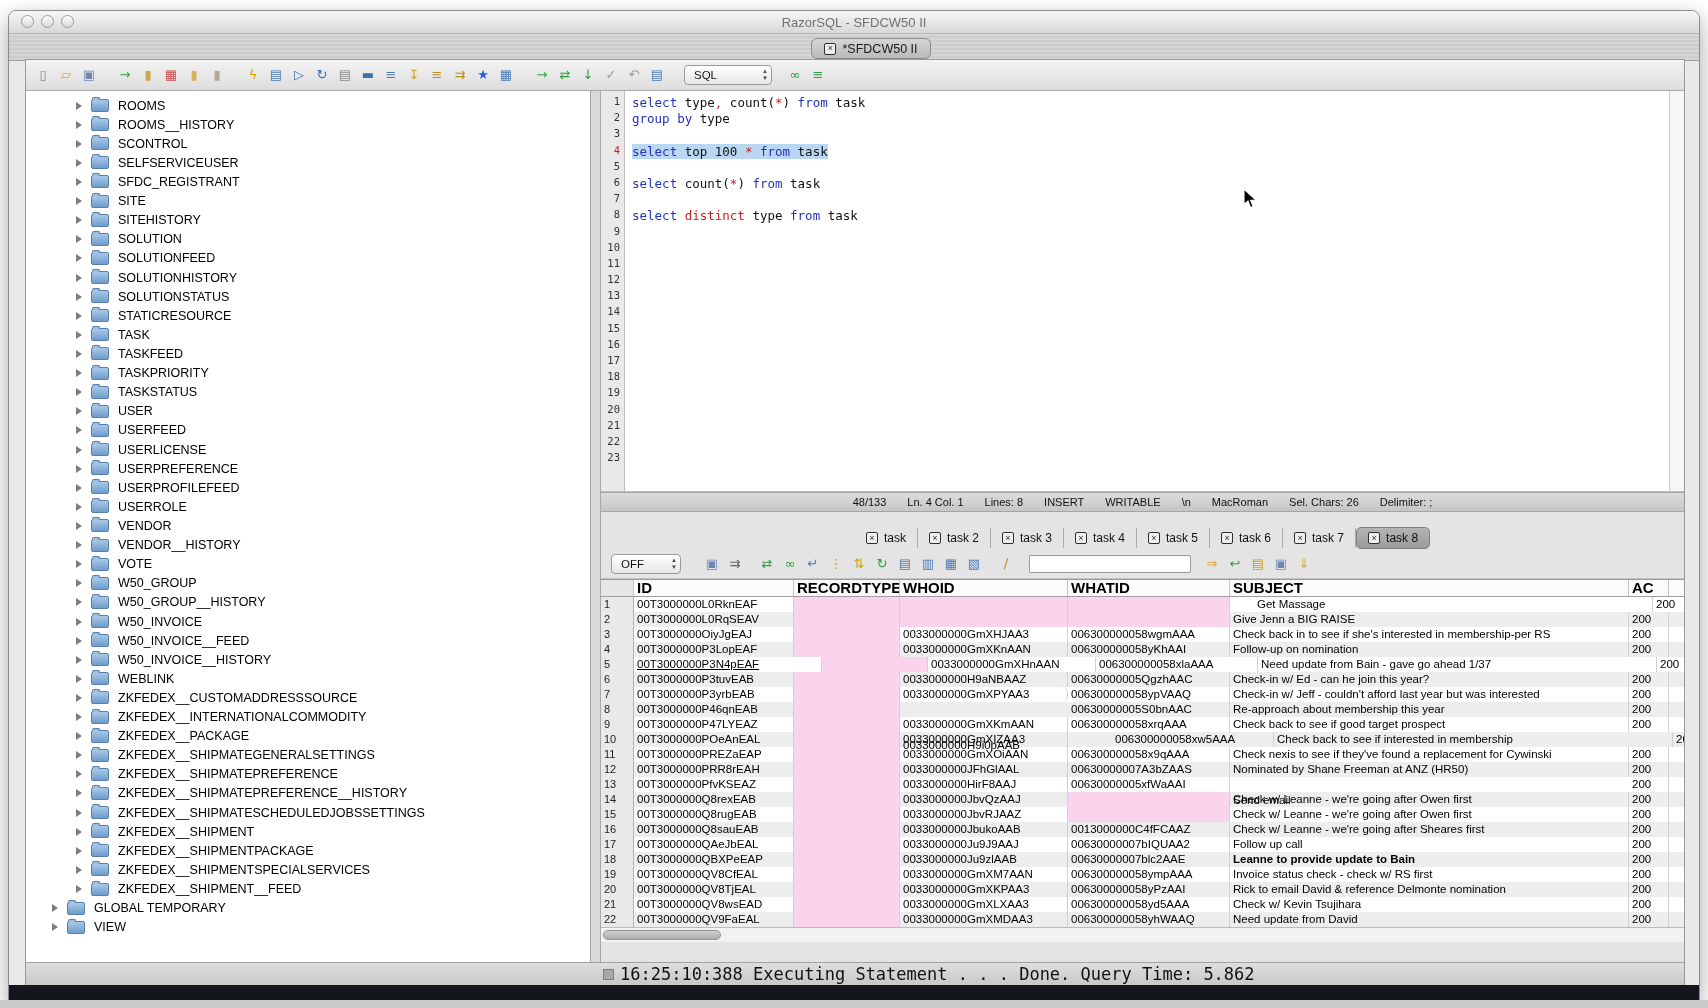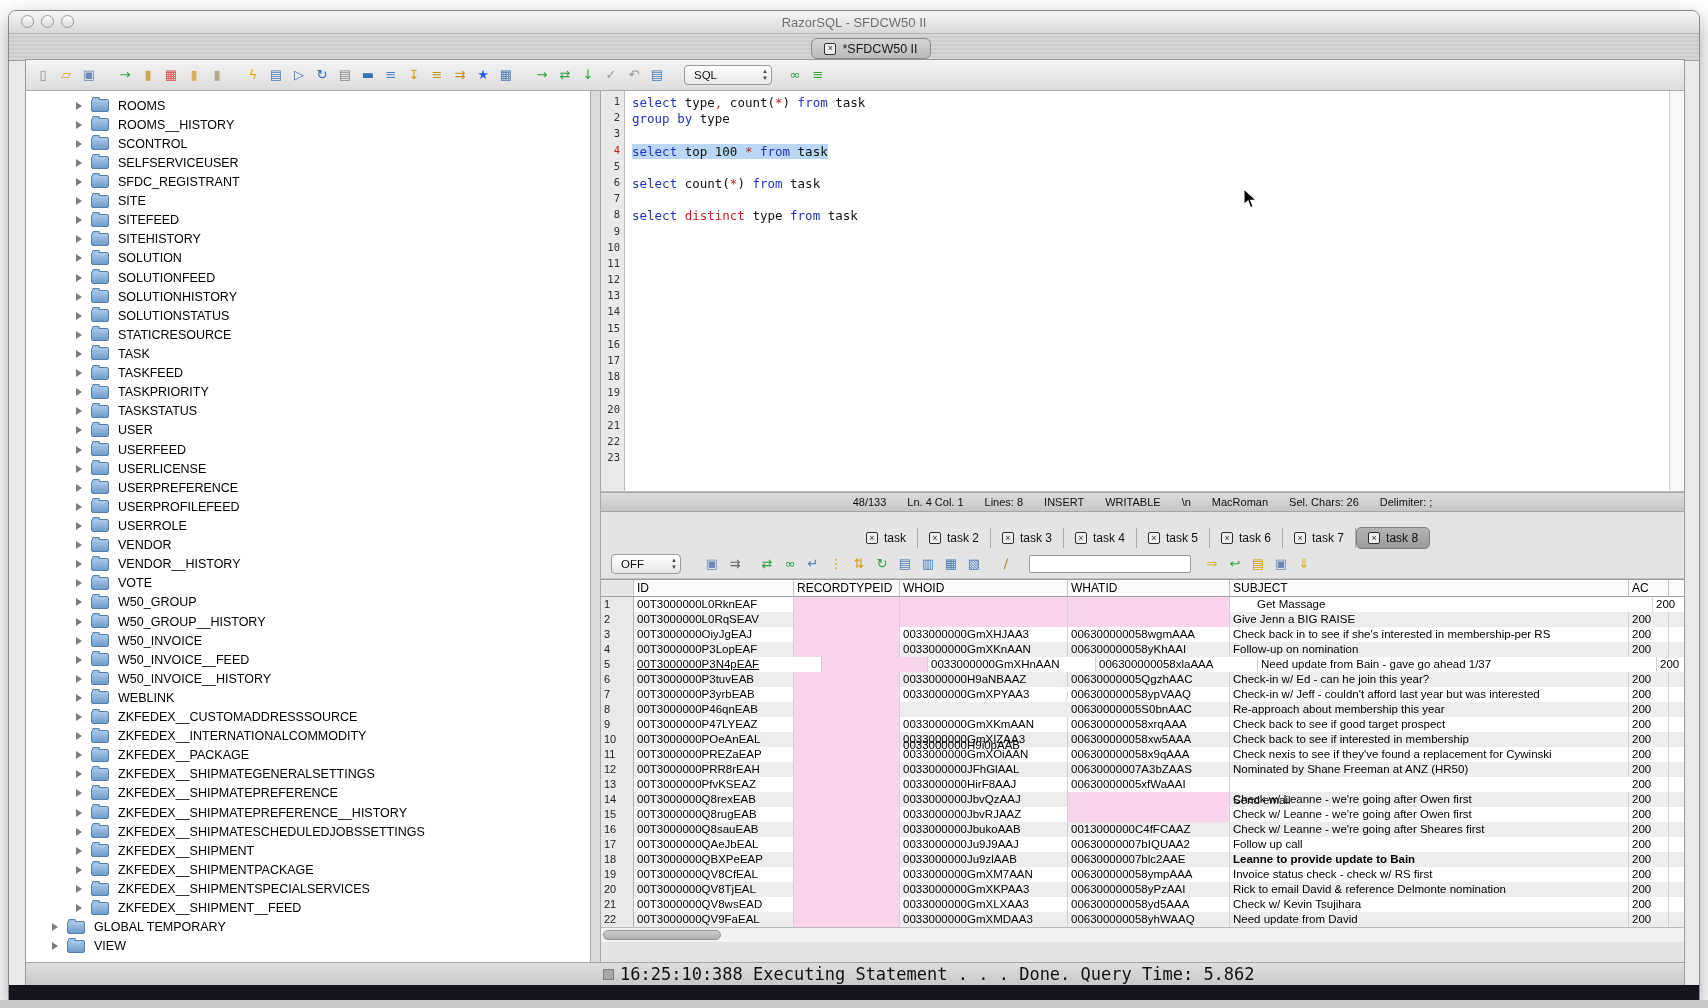--- a/index.html
+++ b/index.html
@@ -76,21 +76,21 @@
   .rtab.sel{background:linear-gradient(#b4b4b4,#9b9b9b);border:1px solid #7f7f7f;border-radius:5px;}
   
   .rtoolbar{height:28px;display:flex;align-items:center;padding-left:10px;flex:none;
             border-bottom:1px solid #c2c2c2;}
   .rtoolbar .igroup{margin-right:14px;}
   .search{width:162px;height:18px;border:1px solid #9a9a9a;background:#fff;border-radius:2px;
           font-size:11px;padding:0 4px;margin-right:12px;box-sizing:border-box;}
   
   .grid{flex:1;display:flex;flex-direction:column;min-height:0;background:#e4e4e4;}
   .ghead{height:16px;display:flex;background:#fbfbfb;border-top:1px solid #999;border-bottom:1px solid #9f9f9f;flex:none;}
-  .hc{height:16px;line-height:16px;font-size:12px;font-weight:400;color:#000;border-right:1px solid #c4c4c4;
+  .hc{height:16px;line-height:16px;font-size:15px;font-weight:700;color:#000;border-right:1px solid #c4c4c4;
       padding:0 3px;white-space:nowrap;overflow:hidden;box-sizing:border-box;flex:none;}
   .hc.rn{background:#e6e6e6;}
   .gbody{height:330px;flex:none;background:#fff;overflow:hidden;}
   .grow{display:flex;height:15px;}
   .grow.alt{background:#ededed;}
   .gc{height:15px;line-height:15px;font-size:11.5px;color:#000;border-right:1px solid #d2d2d2;
       padding:0 3px;white-space:nowrap;overflow:hidden;box-sizing:border-box;flex:none;}
   .gc.rn{background:#e9e9e9;border-right:1px solid #b2b2b2;font-size:11px;color:#222;}
   .gc.null{background:#f9d4ec;}
   .hscroll{height:14px;background:#f2f2f2;border-top:1px solid #bbb;position:relative;flex:none;}
@@ -199,25 +199,20 @@
             <span class="tlabel">SFDC_REGISTRANT</span>
           </div>
           <div class="trow">
             <span class="tri"></span>
             <span class="tfolder"></span>
             <span class="tlabel">SITE</span>
           </div>
           <div class="trow">
             <span class="tri"></span>
             <span class="tfolder"></span>
-            <span class="tlabel">SITEFEED</span>
-          </div>
-          <div class="trow">
-            <span class="tri"></span>
-            <span class="tfolder"></span>
             <span class="tlabel">SITEHISTORY</span>
           </div>
           <div class="trow">
             <span class="tri"></span>
             <span class="tfolder"></span>
             <span class="tlabel">SOLUTION</span>
           </div>
           <div class="trow">
             <span class="tri"></span>
             <span class="tfolder"></span>
@@ -628,21 +623,21 @@
                 <div class="gc" style="width: 168px;">0033000000GmXKmAAN</div>
                 <div class="gc" style="width: 162px;">006300000058xrqAAA</div>
                 <div class="gc" style="width: 399px;">Check back to see if good target prospect</div>
                 <div class="gc" style="width: 40px;">200</div>
               </div>
               <div class="grow alt">
                 <div class="gc rn" style="width: 33px;">10</div>
                 <div class="gc" style="width: 160px;">00T3000000POeAnEAL</div>
                 <div class="gc null" style="width: 106px;"></div>
                 <div class="gc" style="width: 168px;">0033000000GmXIZAA3</div>
-                <div class="gc" style="width: 162px;">006300000058xw5AAA</div>
+                <div class="gc" style="width: 162px; margin-left: 44px;">006300000058xw5AAA</div>
                 <div class="gc" style="width: 399px;">Check back to see if interested in membership</div>
                 <div class="gc" style="width: 40px;">200</div>
               </div>
               <div class="grow">
                 <div class="gc rn" style="width: 33px;">11</div>
                 <div class="gc" style="width: 160px;">00T3000000PREZaEAP</div>
                 <div class="gc null" style="width: 106px;"></div>
                 <div class="gc" style="width: 168px;">0033000000GmXOiAAN</div>
                 <div class="gc" style="width: 162px;">006300000058x9qAAA</div>
                 <div class="gc" style="width: 399px;">Check nexis to see if they've found a replacement for Cywinski</div>

